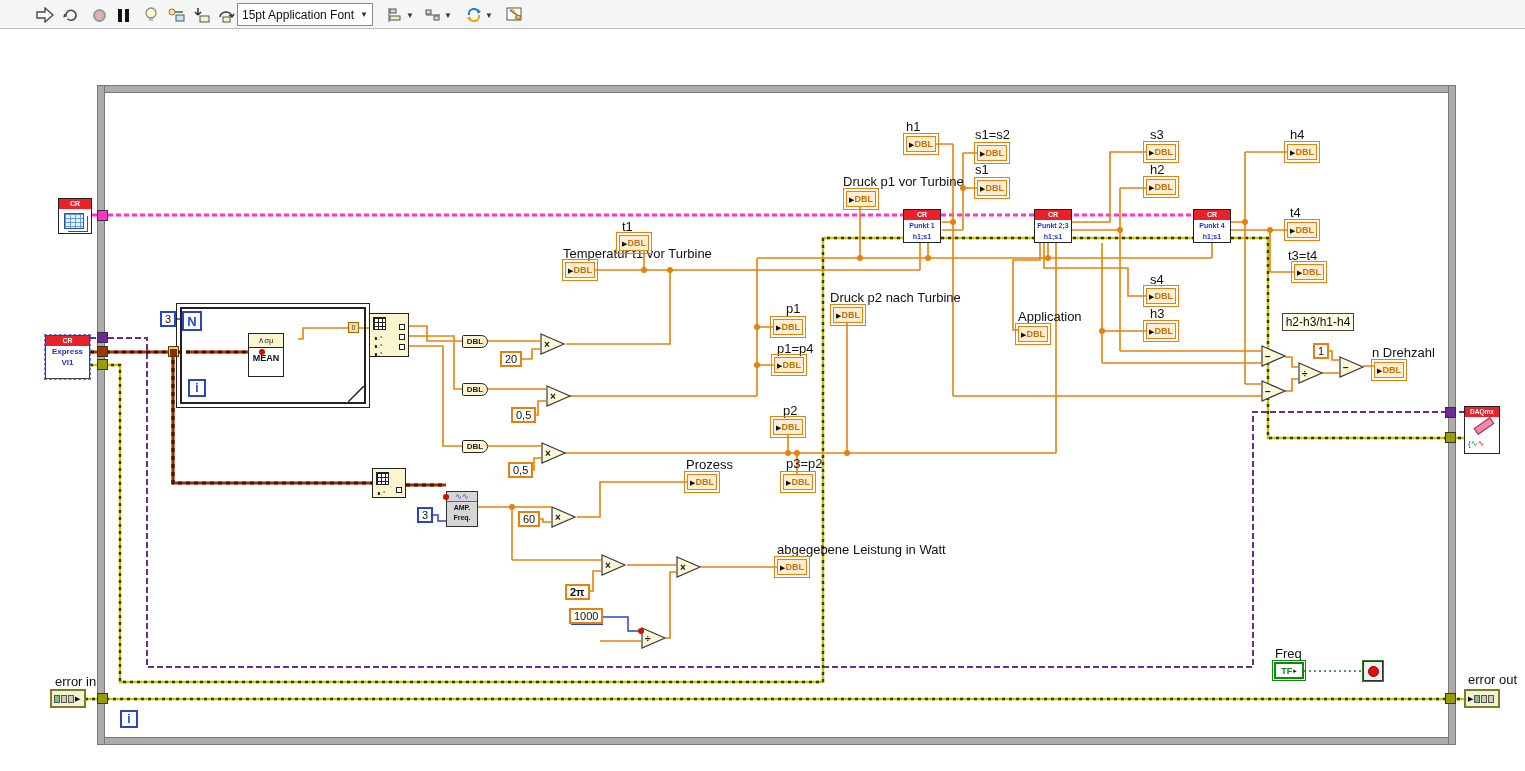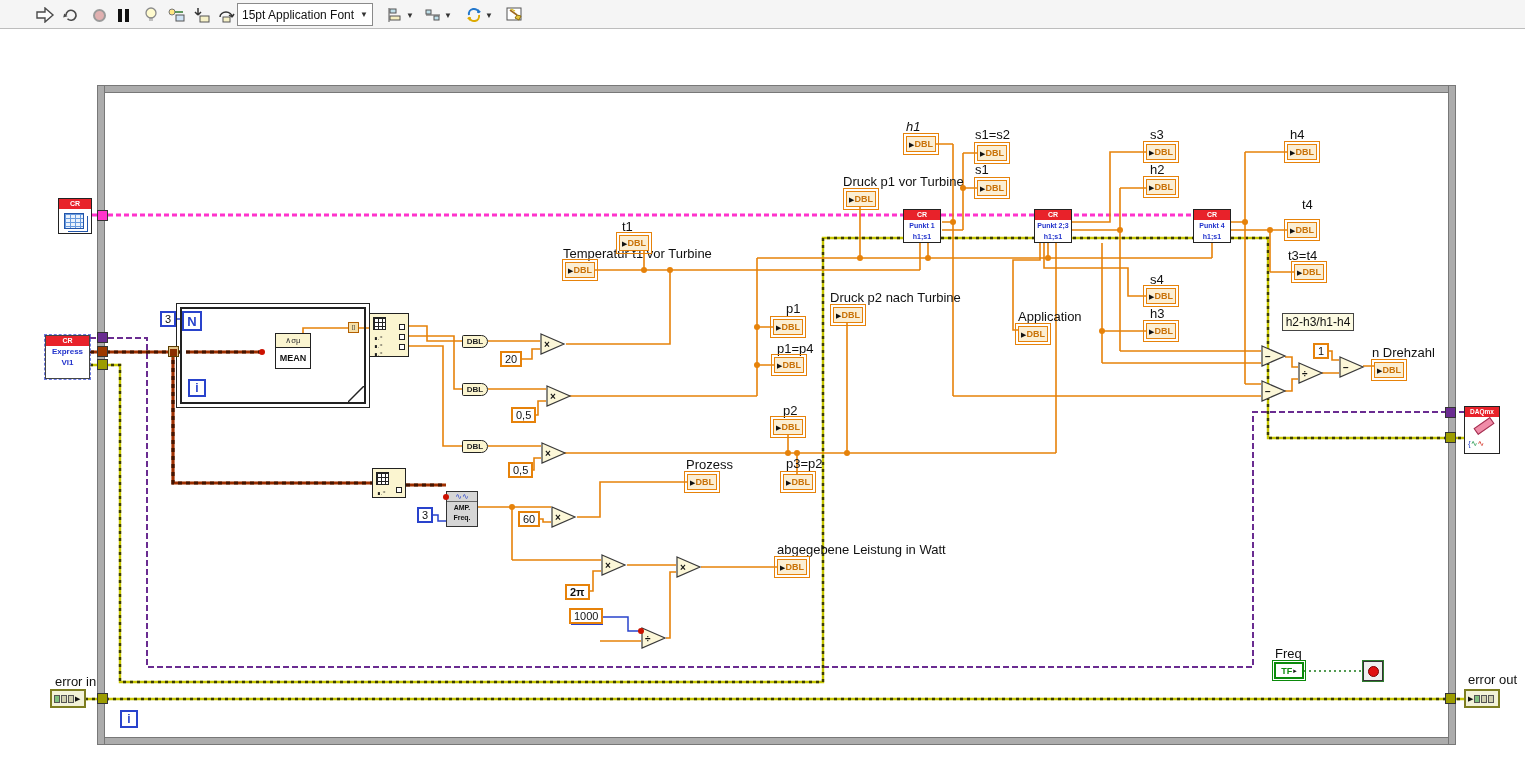--- a/index.html
+++ b/index.html
@@ -234,21 +234,21 @@
     <div class="cr-banner">CR</div>
     <div style="position:absolute;left:5px;top:14px;width:20px;height:16px;border:1px solid #2255AA;background:linear-gradient(#6699DD 1px, transparent 1px) 0 0/100% 4px, linear-gradient(90deg,#6699DD 1px, transparent 1px) 0 0/5px 100%, #EAF2FC;box-shadow:3px 2px 0 #fff, 4px 3px 0 #2255AA;"></div>
   </div>
 
   <div style="position:absolute;left:45px;top:335px;width:45px;height:44px;border:1px solid #444;outline:1px dashed #6a79e0;background:#fff;text-align:center">
     <div class="cr-banner">CR</div>
     <div style="font-size:8px;font-weight:bold;color:#2233CC;line-height:12px">Express</div>
     <div style="font-size:8px;font-weight:bold;color:#2233CC;line-height:10px">VI1</div>
   </div>
 
-  <div style="position:absolute;left:275px;top:333px;width:36px;height:36px;border:1px solid #222;background:#fff;text-align:center">
+  <div style="position:absolute;left:248px;top:333px;width:36px;height:44px;border:1px solid #222;background:#fff;text-align:center">
     <div style="height:14px;border-bottom:1px solid #222;background:#FBF5D0;font-size:8px;line-height:14px;color:#333">∧σμ</div>
     <div style="font-size:9px;font-weight:bold;line-height:20px;color:#111">MEAN</div>
   </div>
 
   <div class="nodebox" style="left:369px;top:313px;width:40px;height:44px">
     <div class="grid-ico"></div>
     <span class="row-gl" style="left:4px;top:21px">∎.⁺</span>
         <div class="row-sq" style="right:3px;top:10px"></div>
     <span class="row-gl" style="left:4px;top:29px">∎.⁺</span>
         <div class="row-sq" style="right:3px;top:20px"></div>
@@ -316,21 +316,21 @@
       <div class="flabel" style="left: 622px; top: 219px;">t1</div>
       <div class="dblterm" title="t1" style="left: 619px; top: 235px;">
         <span class="tri">▶</span>
         <span class="dtxt">DBL</span>
       </div>
       <div class="flabel" style="left: 843px; top: 174px;">Druck p1 vor Turbine</div>
       <div class="dblterm" title="Druck p1 vor Turbine" style="left: 846px; top: 191px;">
         <span class="tri">▶</span>
         <span class="dtxt">DBL</span>
       </div>
-      <div class="flabel" style="left: 906px; top: 119px; font-style: italic;">h1</div>
+      <div class="flabel" style="left: 906px; top: 119px;">h1</div>
       <div class="dblterm" title="h1" style="left: 906px; top: 136px;">
         <span class="tri">▶</span>
         <span class="dtxt">DBL</span>
       </div>
       <div class="flabel" style="left: 975px; top: 127px;">s1=s2</div>
       <div class="dblterm" title="s1=s2" style="left: 977px; top: 145px;">
         <span class="tri">▶</span>
         <span class="dtxt">DBL</span>
       </div>
       <div class="flabel" style="left: 975px; top: 162px;">s1</div>
@@ -396,21 +396,21 @@
       <div class="flabel" style="left: 1018px; top: 309px;">Application</div>
       <div class="dblterm" title="Dampfgehalt" style="left: 1018px; top: 326px;">
         <span class="tri">▶</span>
         <span class="dtxt">DBL</span>
       </div>
       <div class="flabel" style="left: 1290px; top: 127px;">h4</div>
       <div class="dblterm" title="h4" style="left: 1287px; top: 144px;">
         <span class="tri">▶</span>
         <span class="dtxt">DBL</span>
       </div>
-      <div class="flabel" style="left: 1290px; top: 197px; margin-left: 12px;">t4</div>
+      <div class="flabel" style="left: 1290px; top: 205px;">t4</div>
       <div class="dblterm" title="t4" style="left: 1287px; top: 222px;">
         <span class="tri">▶</span>
         <span class="dtxt">DBL</span>
       </div>
       <div class="flabel" style="left: 1288px; top: 248px;">t3=t4</div>
       <div class="dblterm" title="t3=t4" style="left: 1294px; top: 264px;">
         <span class="tri">▶</span>
         <span class="dtxt">DBL</span>
       </div>
       <div class="flabel" style="left: 1372px; top: 345px;">n Drehzahl</div>

